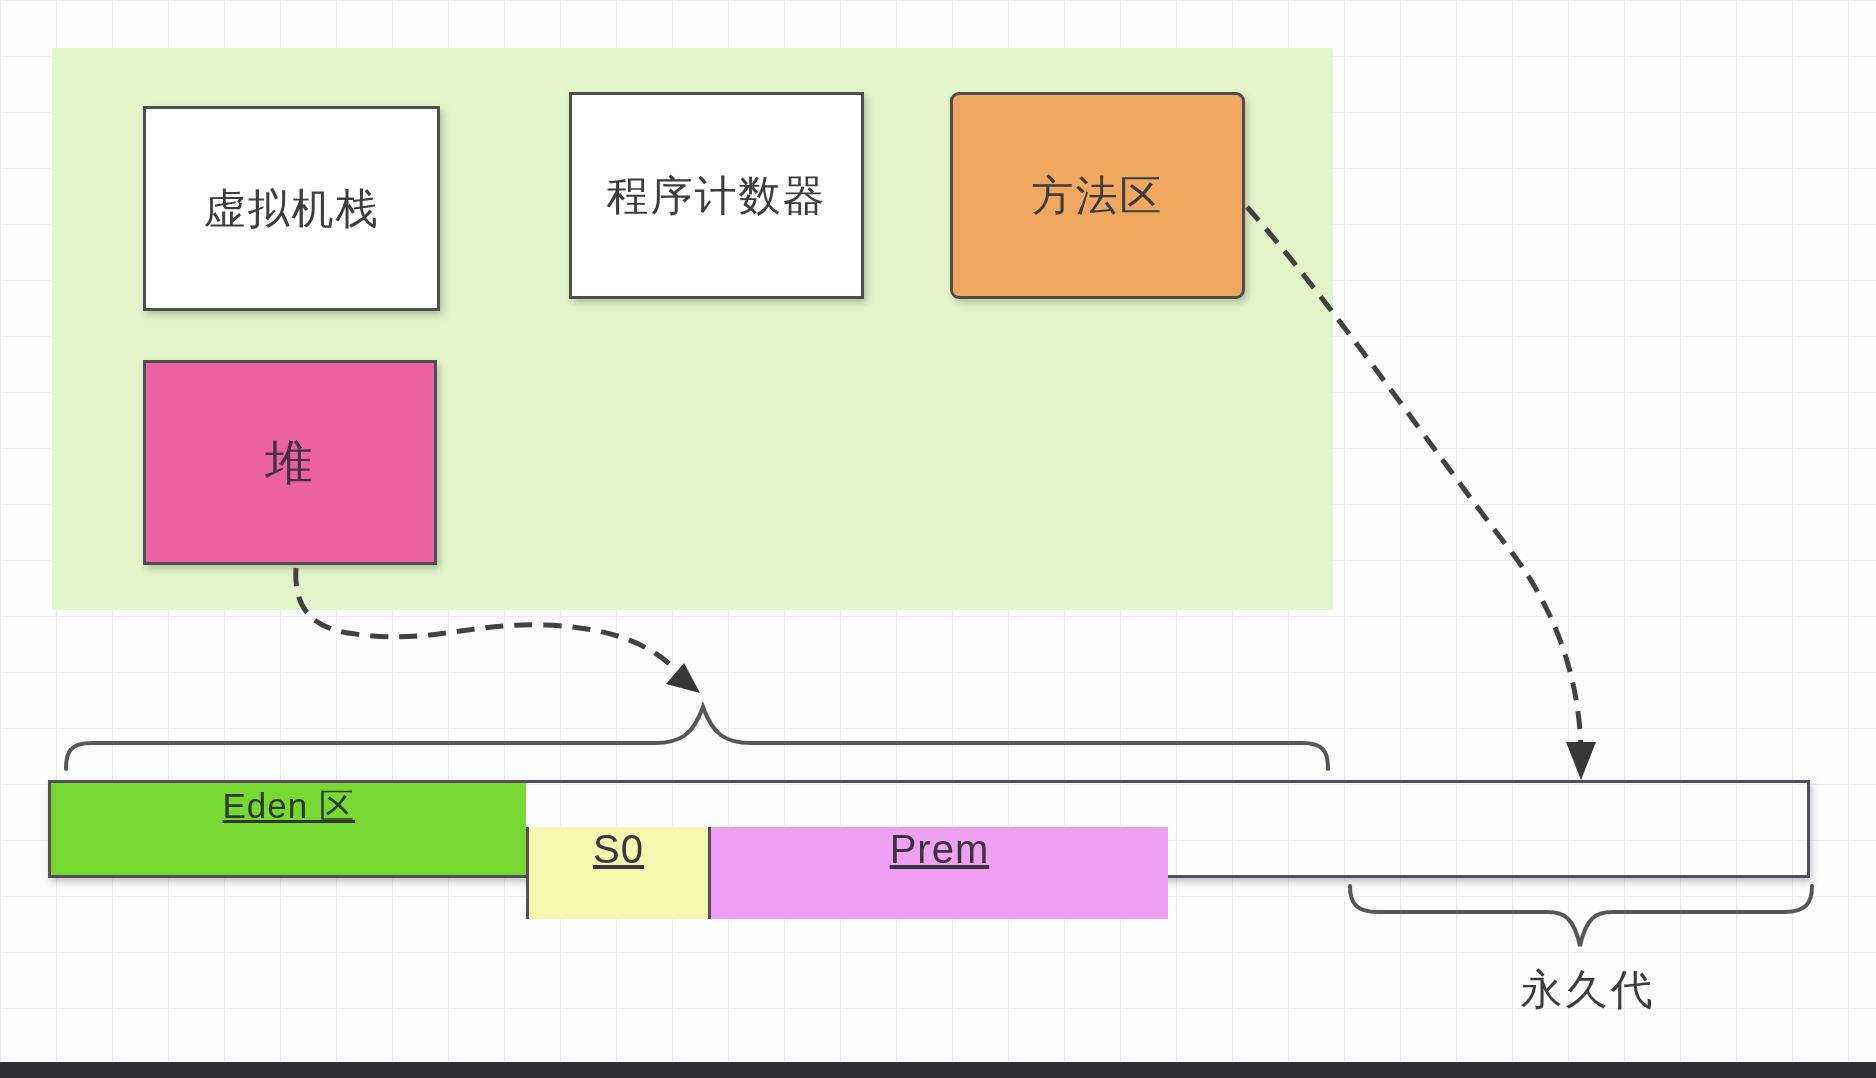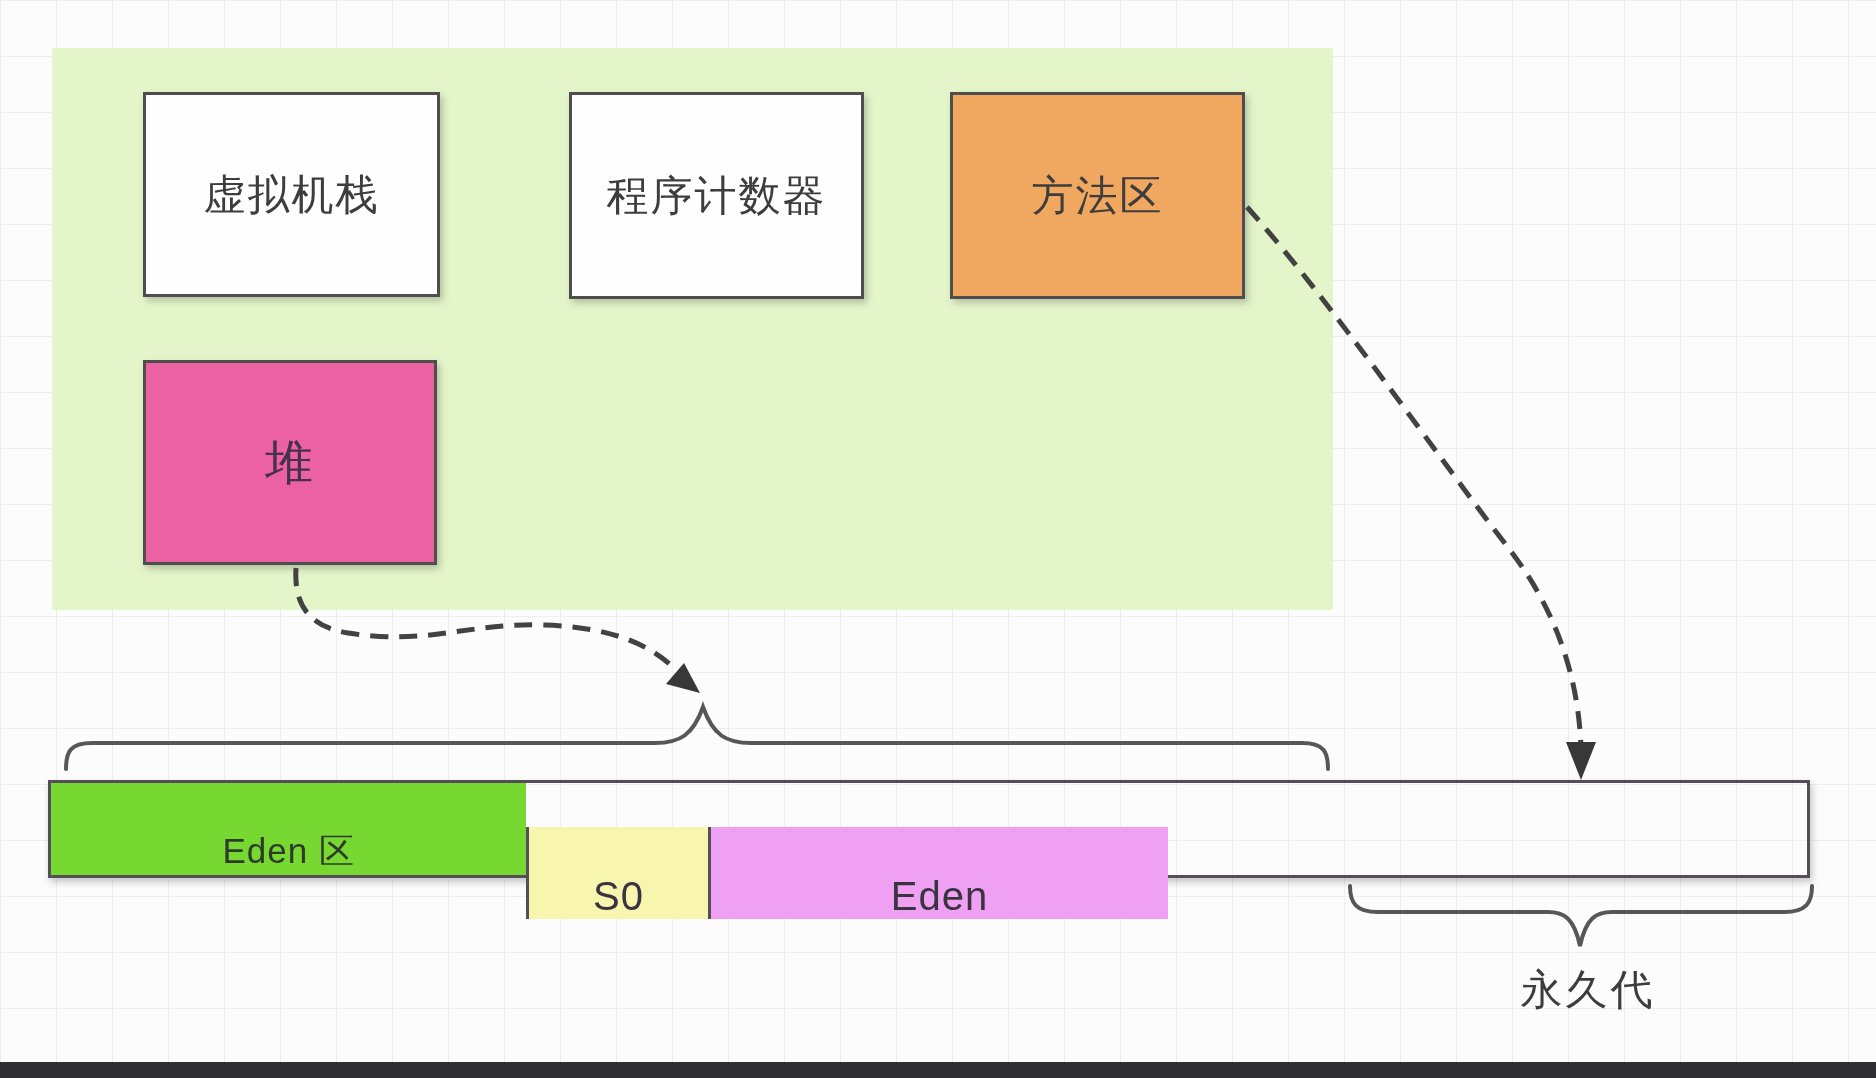--- a/index.html
+++ b/index.html
@@ -37,52 +37,52 @@
   .dashed{fill:none;stroke:#424242;stroke-width:5;stroke-dasharray:18 11;}
   .brace{fill:none;stroke:#575757;stroke-width:4;stroke-linecap:round;}
   .ahead{fill:#383838;stroke:none;}
   .bar{
     position:absolute;left:48px;top:780px;width:1762px;height:98px;
     display:flex;box-sizing:border-box;
     border:3px solid #534e58;
     box-shadow:2px 4px 7px rgba(70,70,70,.30);
   }
   .seg{
-    display:flex;align-items:flex-end;justify-content:center;
+    display:flex;align-items:flex-start;justify-content:center;
     box-sizing:border-box;height:100%;
-    font-size:40px;color:#3b3340;letter-spacing:1px;
+    font-size:40px;color:#3b3340;letter-spacing:1px;text-decoration:underline;
   }
   .seg + .seg{border-left:3px solid #534e58;margin-top:44px;}
   .seg-eden{font-size:35px;color:#2e3b2b;}
   .perm-label{
     position:absolute;left:1458px;top:962px;width:260px;height:56px;
     display:flex;align-items:center;justify-content:center;
     font-size:42px;color:#3d3d3d;letter-spacing:3px;
   }
   .bottom-strip{
     position:absolute;left:0;top:1062px;width:1876px;height:16px;
     background:#2f2f31;
   }
 </style>
 </head>
 <body>
 
 <div class="stage">
 
   <div class="panel" style="background-color: rgb(228, 246, 201);"></div>
 
-  <div class="box box-vm" style="background-color: rgb(254, 254, 254);">
+  <div class="box box-vm" style="background-color: rgb(254, 254, 254); margin-top: 14px;">
     <span>虚拟机栈</span>
   </div>
 
   <div class="box box-pc" style="background-color: rgb(254, 254, 254); margin-left: 24px;">
     <span>程序计数器</span>
   </div>
 
-  <div class="box box-ma" style="background-color: rgb(240, 167, 96);">
+  <div class="box box-ma" style="background-color: rgb(240, 167, 96); border-radius: 9px;">
     <span>方法区</span>
   </div>
 
   <div class="box box-heap" style="background-color: rgb(236, 97, 162);">
     <span>堆</span>
   </div>
 
 
   <svg class="connectors" viewBox="0 0 1876 1078" xmlns="http://www.w3.org/2000/svg">
 
@@ -115,21 +115,21 @@
   </svg>
 
   <div class="bar">
     <div class="seg seg-eden" style="background-color: rgb(119, 216, 50); width: 27.07%;">
       <span>Eden 区</span>
     </div>
     <div class="seg" style="background-color: rgb(248, 245, 174); width: 10.33%;">
       <span>S0</span>
     </div>
     <div class="seg" style="background-color: rgb(239, 160, 243); width: 26.22%;">
-      <span>Eden</span>
+      <span>Prem</span>
     </div>
   </div>
 
   <div class="perm-label">永久代</div>
 
   <div class="bottom-strip"></div>
 
 </div>
 
 </body></html>

